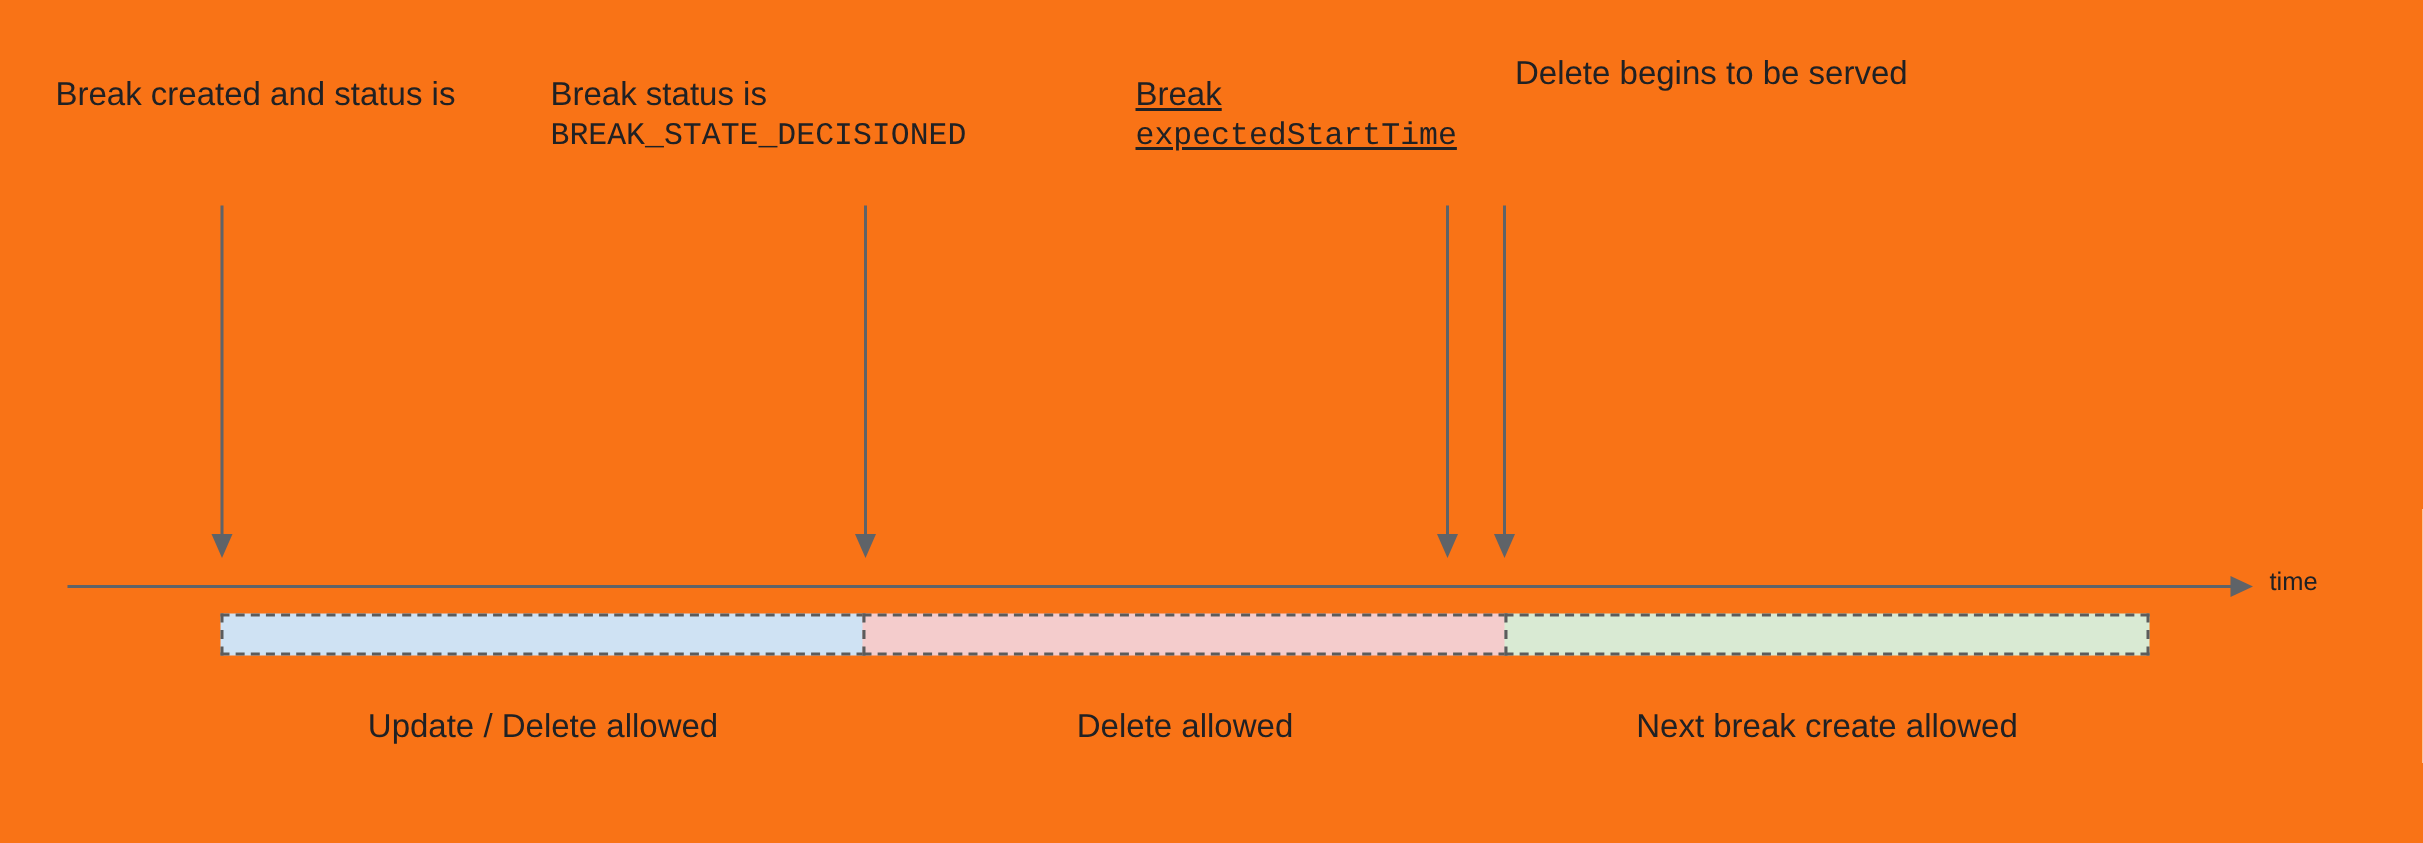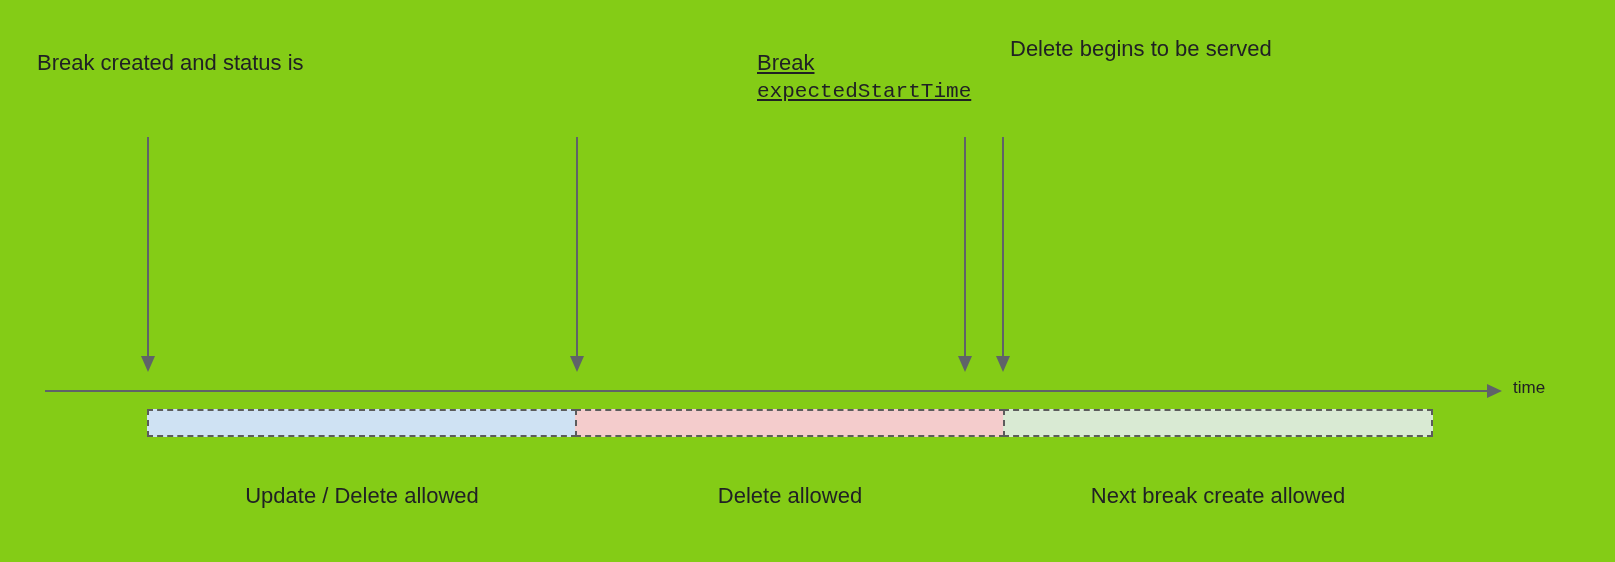--- a/index.html
+++ b/index.html
@@ -1,20 +1,20 @@
 <!DOCTYPE html>
 <html style="--line: #5f6368; --text: #202124; --border: #5c5c5c;"><head>
 <meta charset="utf-8">
 <style>
   html, body { margin: 0; padding: 0; background: #ffffff; }
   .canvas {
     position: relative;
     width: 1615px;
     height: 562px;
-    background: #84cc16;
+    background: #f97316;
     font-family: "Liberation Sans", sans-serif;
     overflow: hidden;
     color: var(--text, #202124);
   }
   .event-label {
     position: absolute;
     font-size: 22px;
     line-height: 29px;
     color: var(--text, #202124);
     white-space: nowrap;
@@ -57,35 +57,39 @@
     box-sizing: border-box;
     border: 2px dashed var(--border, #5c5c5c);
   }
   .seg-1 { left: 147px;  width: 430px; }
   .seg-2 { left: 575px;  width: 430px; }
   .seg-3 { left: 1003px; width: 430px; }
   .seg-label {
     position: absolute; top: 471px;
     width: 430px;
     font-size: 22px; color: var(--text, #202124);
-    text-align: center; white-space: nowrap; margin-top: 12px;
+    text-align: center; white-space: nowrap;
   }
   .lbl-1 { left: 147px; }
   .lbl-2 { left: 575px; }
   .lbl-3 { left: 1003px; }
 </style>
 </head>
 <body>
 
 <div class="canvas">
 
   <div class="event-label" style="left:37px; top:48px;">
     <div>Break created and status is</div>
   </div>
 
+  <div class="event-label" style="left:367px; top:48px;">
+    <div>Break status is</div>
+    <div class="mono">BREAK_STATE_DECISIONED</div>
+  </div>
 
   <div class="event-label" style="left:757px; top:48px;text-decoration:underline;">
     <div>Break</div>
     <div class="mono">expectedStartTime</div>
   </div>
 
   <div class="event-label" style="left:1010px; top:34px;">
     <div>Delete begins to be served</div>
   </div>
 

